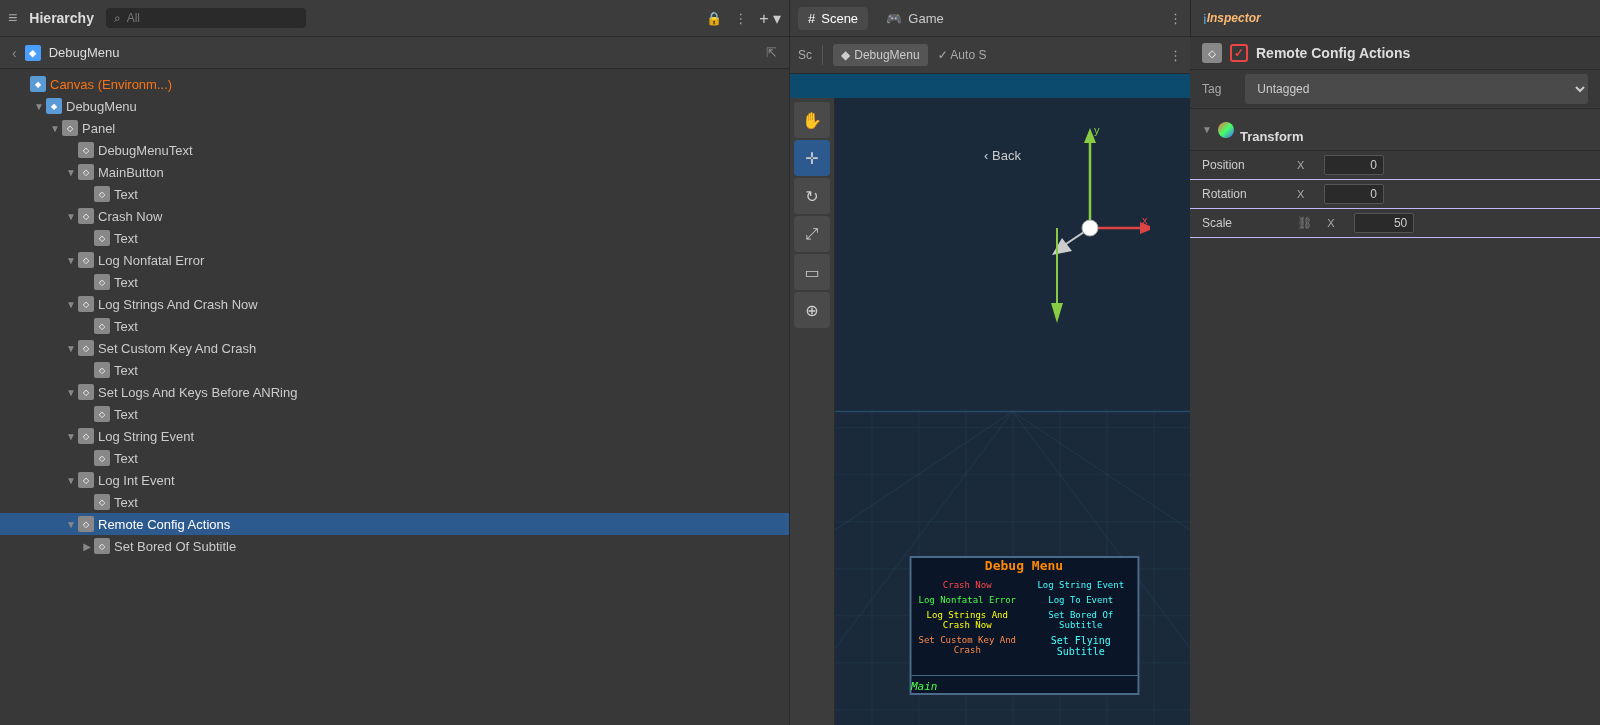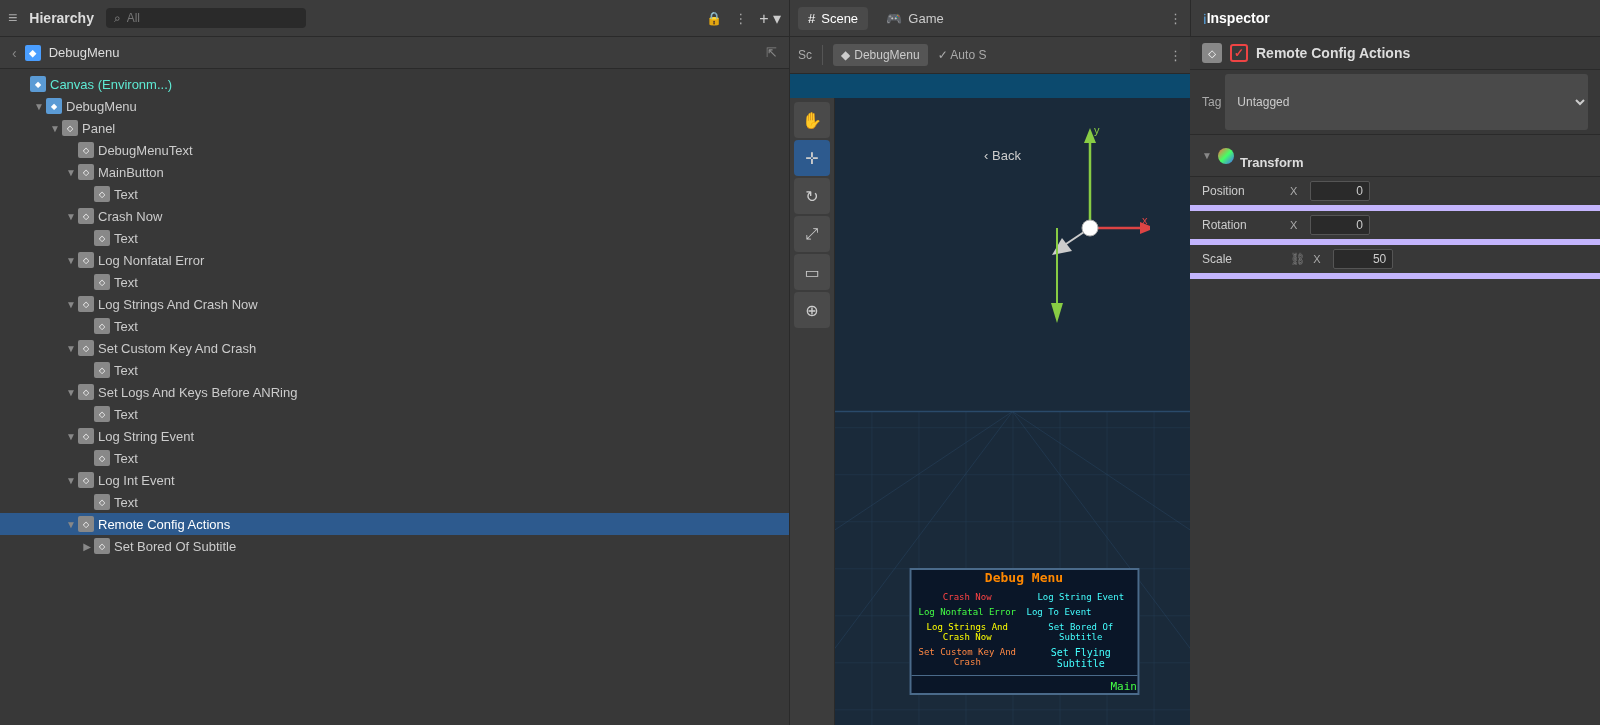--- a/index.html
+++ b/index.html
@@ -65,21 +65,21 @@
       background: #2a2a2a; border-radius: 4px;
       padding: 3px 8px; gap: 6px; flex: 1; max-width: 200px;
     }
     .search-icon { color: #888; font-size: 12px; }
     .search-input {
       background: none; border: none; color: #ccc;
       font-size: 12px; outline: none; width: 100%;
     }
 
     .info-icon { color: #59a8e6; font-size: 14px; }
-    .inspector-title { color: #ffffff; font-size: 14px; font-weight: 600; }
+    .inspector-title { color: #fdba74; font-size: 12px; font-weight: 600; font-style: italic; }
 
     
     .main-content {
       display: flex;
       flex: 1;
       overflow: hidden;
     }
 
     
     .hierarchy-panel {
@@ -139,21 +139,21 @@
     .tree-indent { display: inline-block; width: 16px; flex-shrink: 0; }
     .tree-arrow { width: 14px; flex-shrink: 0; color: #888; font-size: 10px; text-align: center; }
     .tree-cube {
       width: 16px; height: 16px; flex-shrink: 0;
       background: #5b9bd5; border-radius: 2px;
       display: flex; align-items: center; justify-content: center;
       margin-right: 4px; font-size: 8px; color: white;
     }
     .tree-cube.grey { background: #888; }
     .tree-label { color: #ccc; font-size: 13px; }
-    .tree-label.dimmed { color: #5eead4; }
+    .tree-label.dimmed { color: #f97316; }
 
     
     .scene-panel {
       flex: 1;
       background: #0c4a6e;
       display: flex;
       flex-direction: column;
       overflow: hidden;
       gap: 24px;
     }
@@ -227,48 +227,48 @@
       background: #888;
       border-radius: 3px;
       display: flex; align-items: center; justify-content: center;
       font-size: 10px; color: white;
     }
 
     .component-title { color: #ddd; font-size: 14px; font-weight: 600; flex: 1; }
 
     .tag-row {
       display: flex; align-items: center;
-      padding: 4px 12px; gap: 4px;
+      padding: 4px 12px; gap: 24px;
       border-bottom: 1px solid #2a2a2a;
     }
     .tag-label { color: #aaa; font-size: 12px; }
     .tag-value {
       background: #4a4a4a; border: none; color: #ccc;
-      padding: 20px 8px; border-radius: 3px; font-size: 12px;
+      padding: 7px 8px; border-radius: 3px; font-size: 12px;
       flex: 1; cursor: pointer;
     }
 
     .section-header {
       display: flex; align-items: center;
       padding: 6px 12px; gap: 6px;
       background: #3a3a3a;
       border-bottom: 1px solid #2a2a2a;
     }
     .section-arrow { color: #888; font-size: 10px; }
     .section-icon {
       width: 16px; height: 16px;
       background: linear-gradient(135deg, #ff6644 0%, #44ff66 50%, #4466ff 100%);
       border-radius: 50%;
     }
     .section-title { color: #ddd; font-size: 13px; font-weight: 600; margin-top: 14px; }
 
     .transform-row {
       display: flex; align-items: center;
-      padding: 4px 12px; gap: 8px;
-      border-bottom: 6px solid #c4b5fd;
+      padding: 4px 12px; gap: 15px;
+      border-bottom: 1px solid #c4b5fd;
     }
     .transform-label { color: #ccc; font-size: 12px; width: 80px; }
     .transform-axis { color: #aaa; font-size: 11px; width: 12px; }
     .transform-value {
       background: #2a2a2a; border: 1px solid #555;
       color: #ccc; padding: 2px 6px; border-radius: 2px;
       font-size: 12px; width: 60px; text-align: right;
     }
     .link-icon { color: #888; font-size: 12px; }
 
@@ -637,27 +637,27 @@
             <line x1="20" y1="0" x2="20" y2="85" stroke="#88cc44" stroke-width="2"></line>
             <polygon points="20,95 14,75 26,75" fill="#88cc44"></polygon>
           </svg>
 
           <div style="position:absolute;bottom:30px;left:50%;transform:translateX(-45%);background:#0a1628;border:2px solid #4a6a8a;width:230px;">
             <div style="color:#ff8800;font-size:13px;font-weight:bold;text-align:center;font-family:monospace;margin-bottom:5px;">Debug Menu</div>
             <div style="display:grid;grid-template-columns:1fr 1fr;gap:1px;">
               <span style="color:#ff4444;font-family:monospace;font-size:9px;text-align:center;padding:2px;">Crash Now</span>
               <span style="color:#44ffff;font-family:monospace;font-size:9px;text-align:center;padding:2px;">Log String Event</span>
               <span style="color:#44ff44;font-family:monospace;font-size:9px;text-align:center;padding:2px;">Log Nonfatal Error</span>
-              <span style="color:#44ffff;font-family:monospace;font-size:9px;text-align:left;padding:2px;">Log To Event</span>
+              <span style="color:#44ffff;font-family:monospace;font-size:9px;text-align:center;padding:2px;">Log To Event</span>
               <span style="color:#ffff00;font-family:monospace;font-size:9px;text-align:center;padding:2px;">Log Strings And Crash Now</span>
               <span style="color:#44ffff;font-family:monospace;font-size:9px;text-align:center;padding:2px;">Set Bored Of Subtitle</span>
               <span style="color:#ff8844;font-family:monospace;font-size:9px;text-align:center;padding:2px;">Set Custom Key And Crash</span>
               <span style="color:#44ffff;font-family:monospace;font-size:10px;text-align:center;padding:2px;">Set Flying Subtitle</span>
             </div>
-            <div style="color:#44ff44;font-family:monospace;font-size:11px;text-align:right;margin-top:4px;border-top:1px solid #4a6a8a;padding-top:4px;">Main</div>
+            <div style="color:#44ff44;font-family:monospace;font-size:11px;text-align:left;margin-top:16px;border-top:1px solid #4a6a8a;padding-top:4px;font-style:italic;">Main</div>
           </div>
         </div>
       </div>
     </div>
   </div>
 
   <div class="inspector-panel">
 
     <div class="component-header">
       <div class="component-cube">◇</div>

